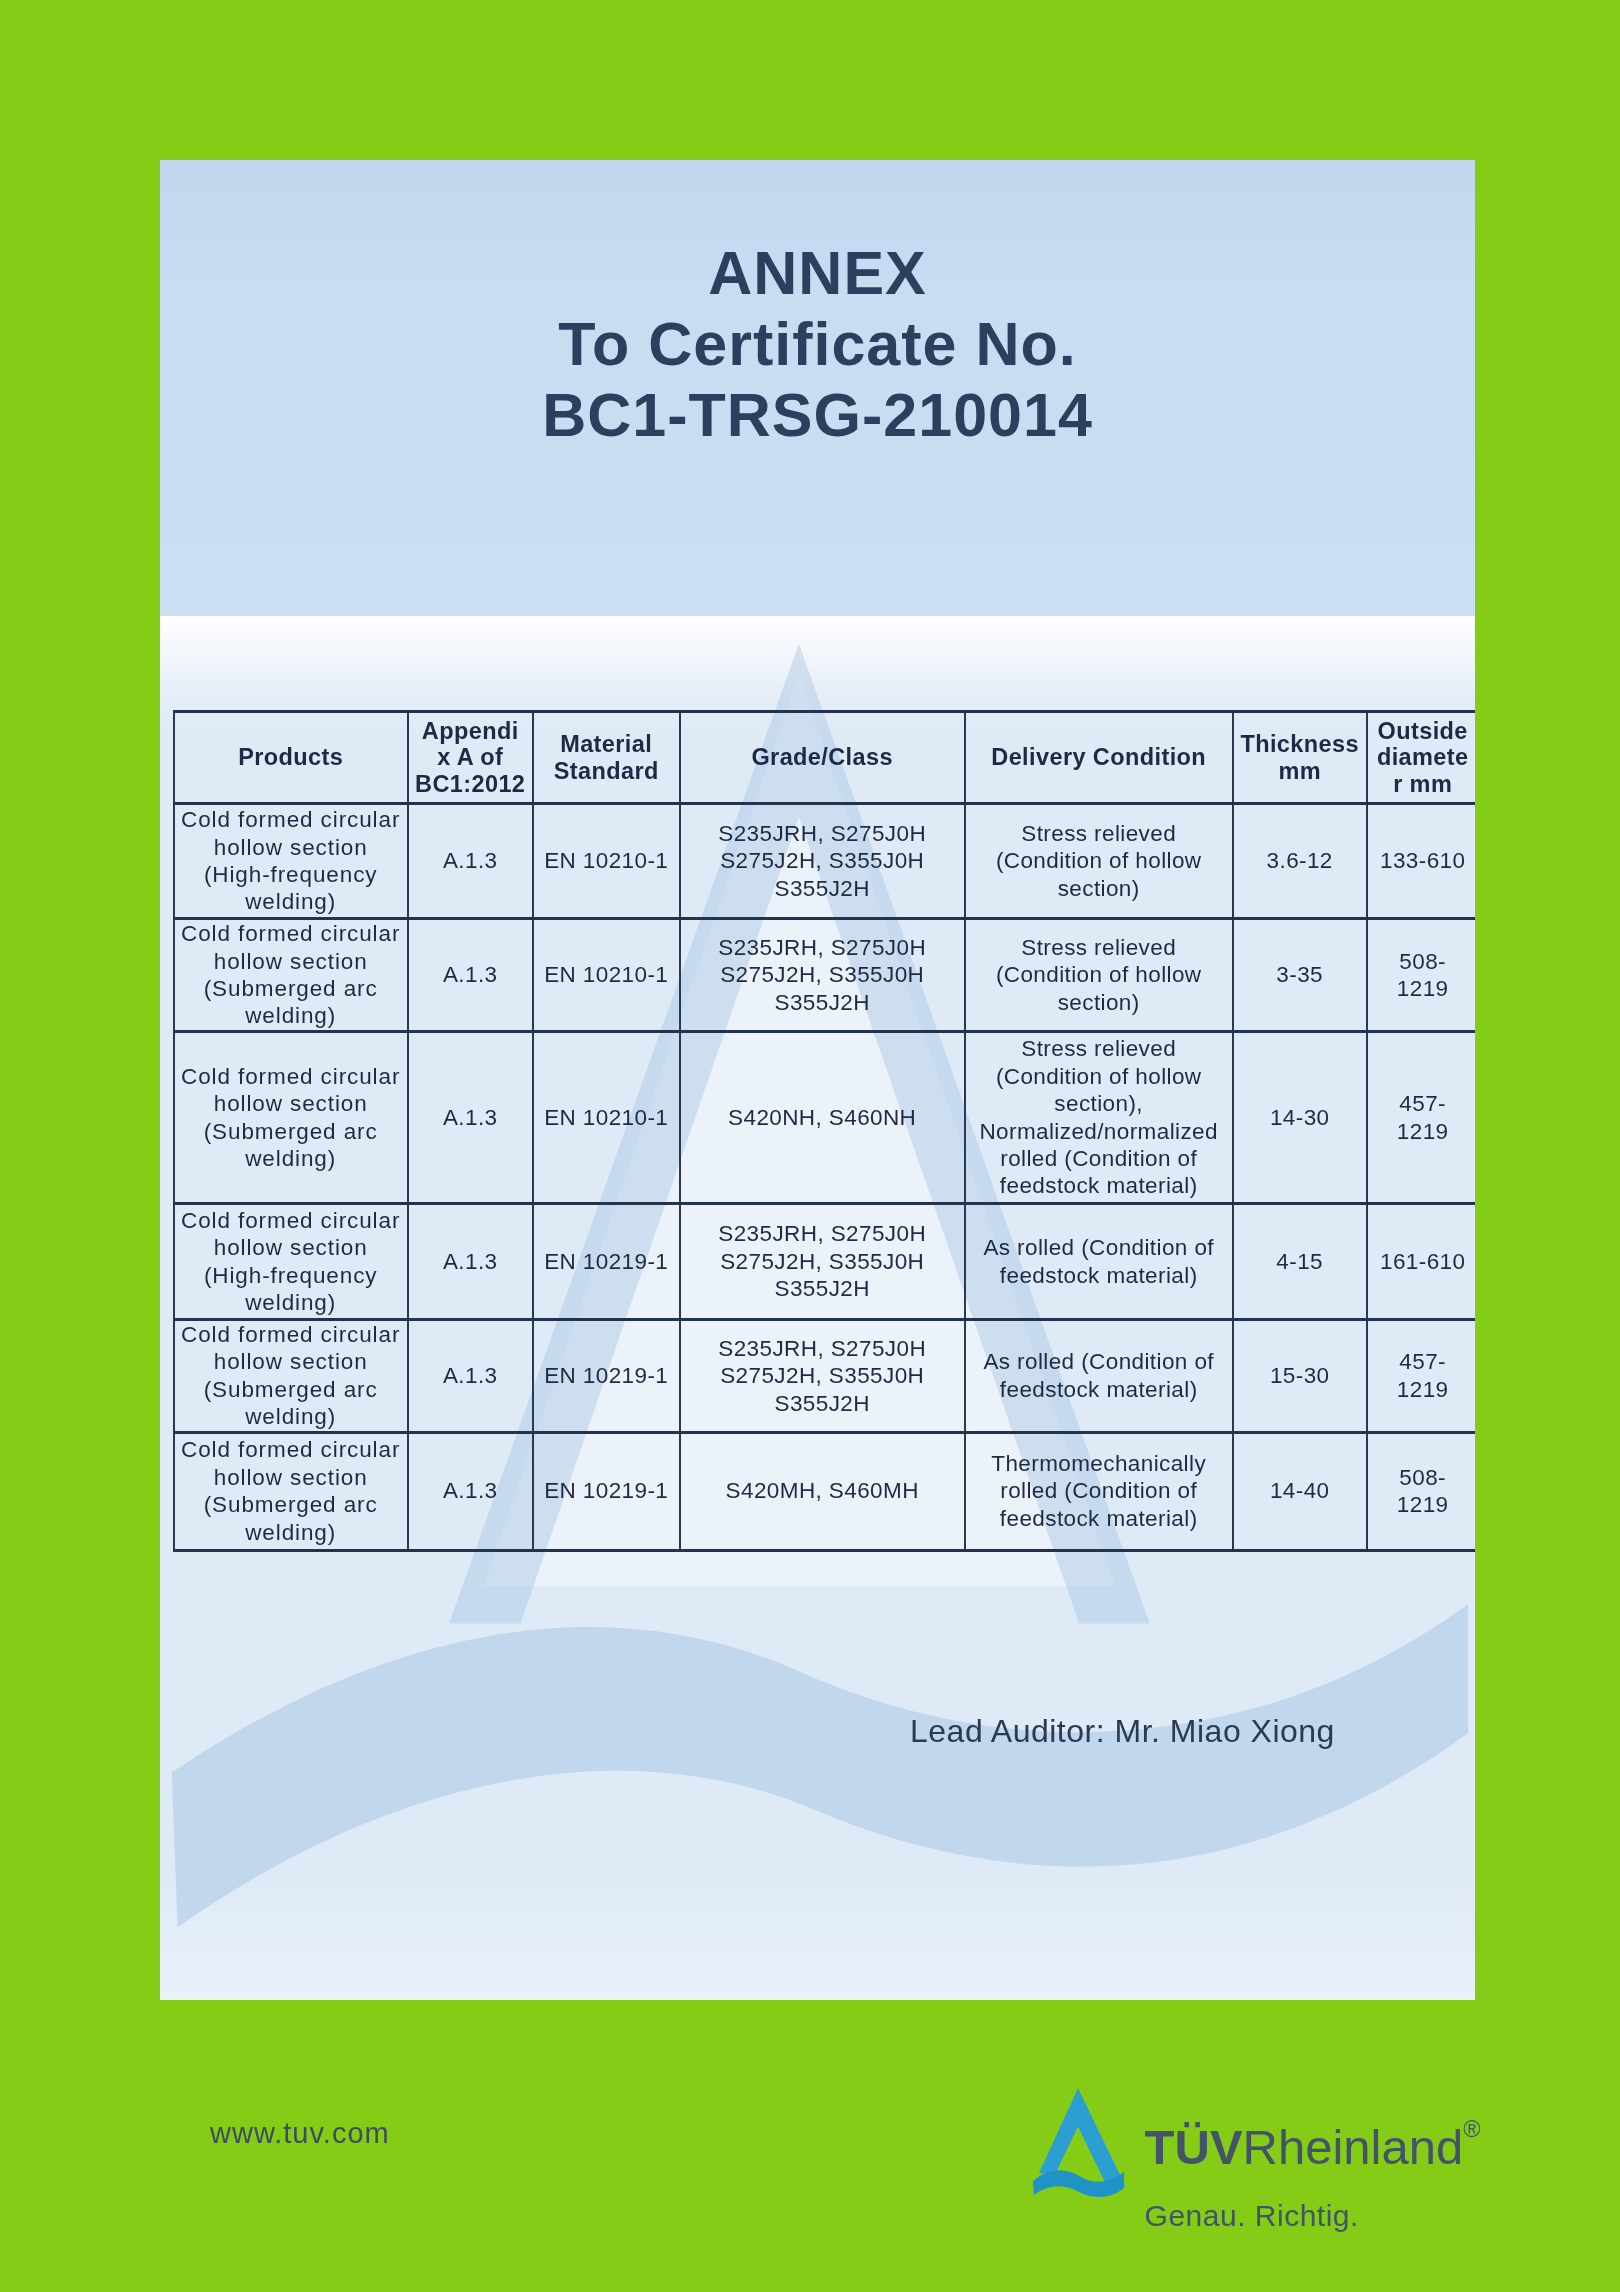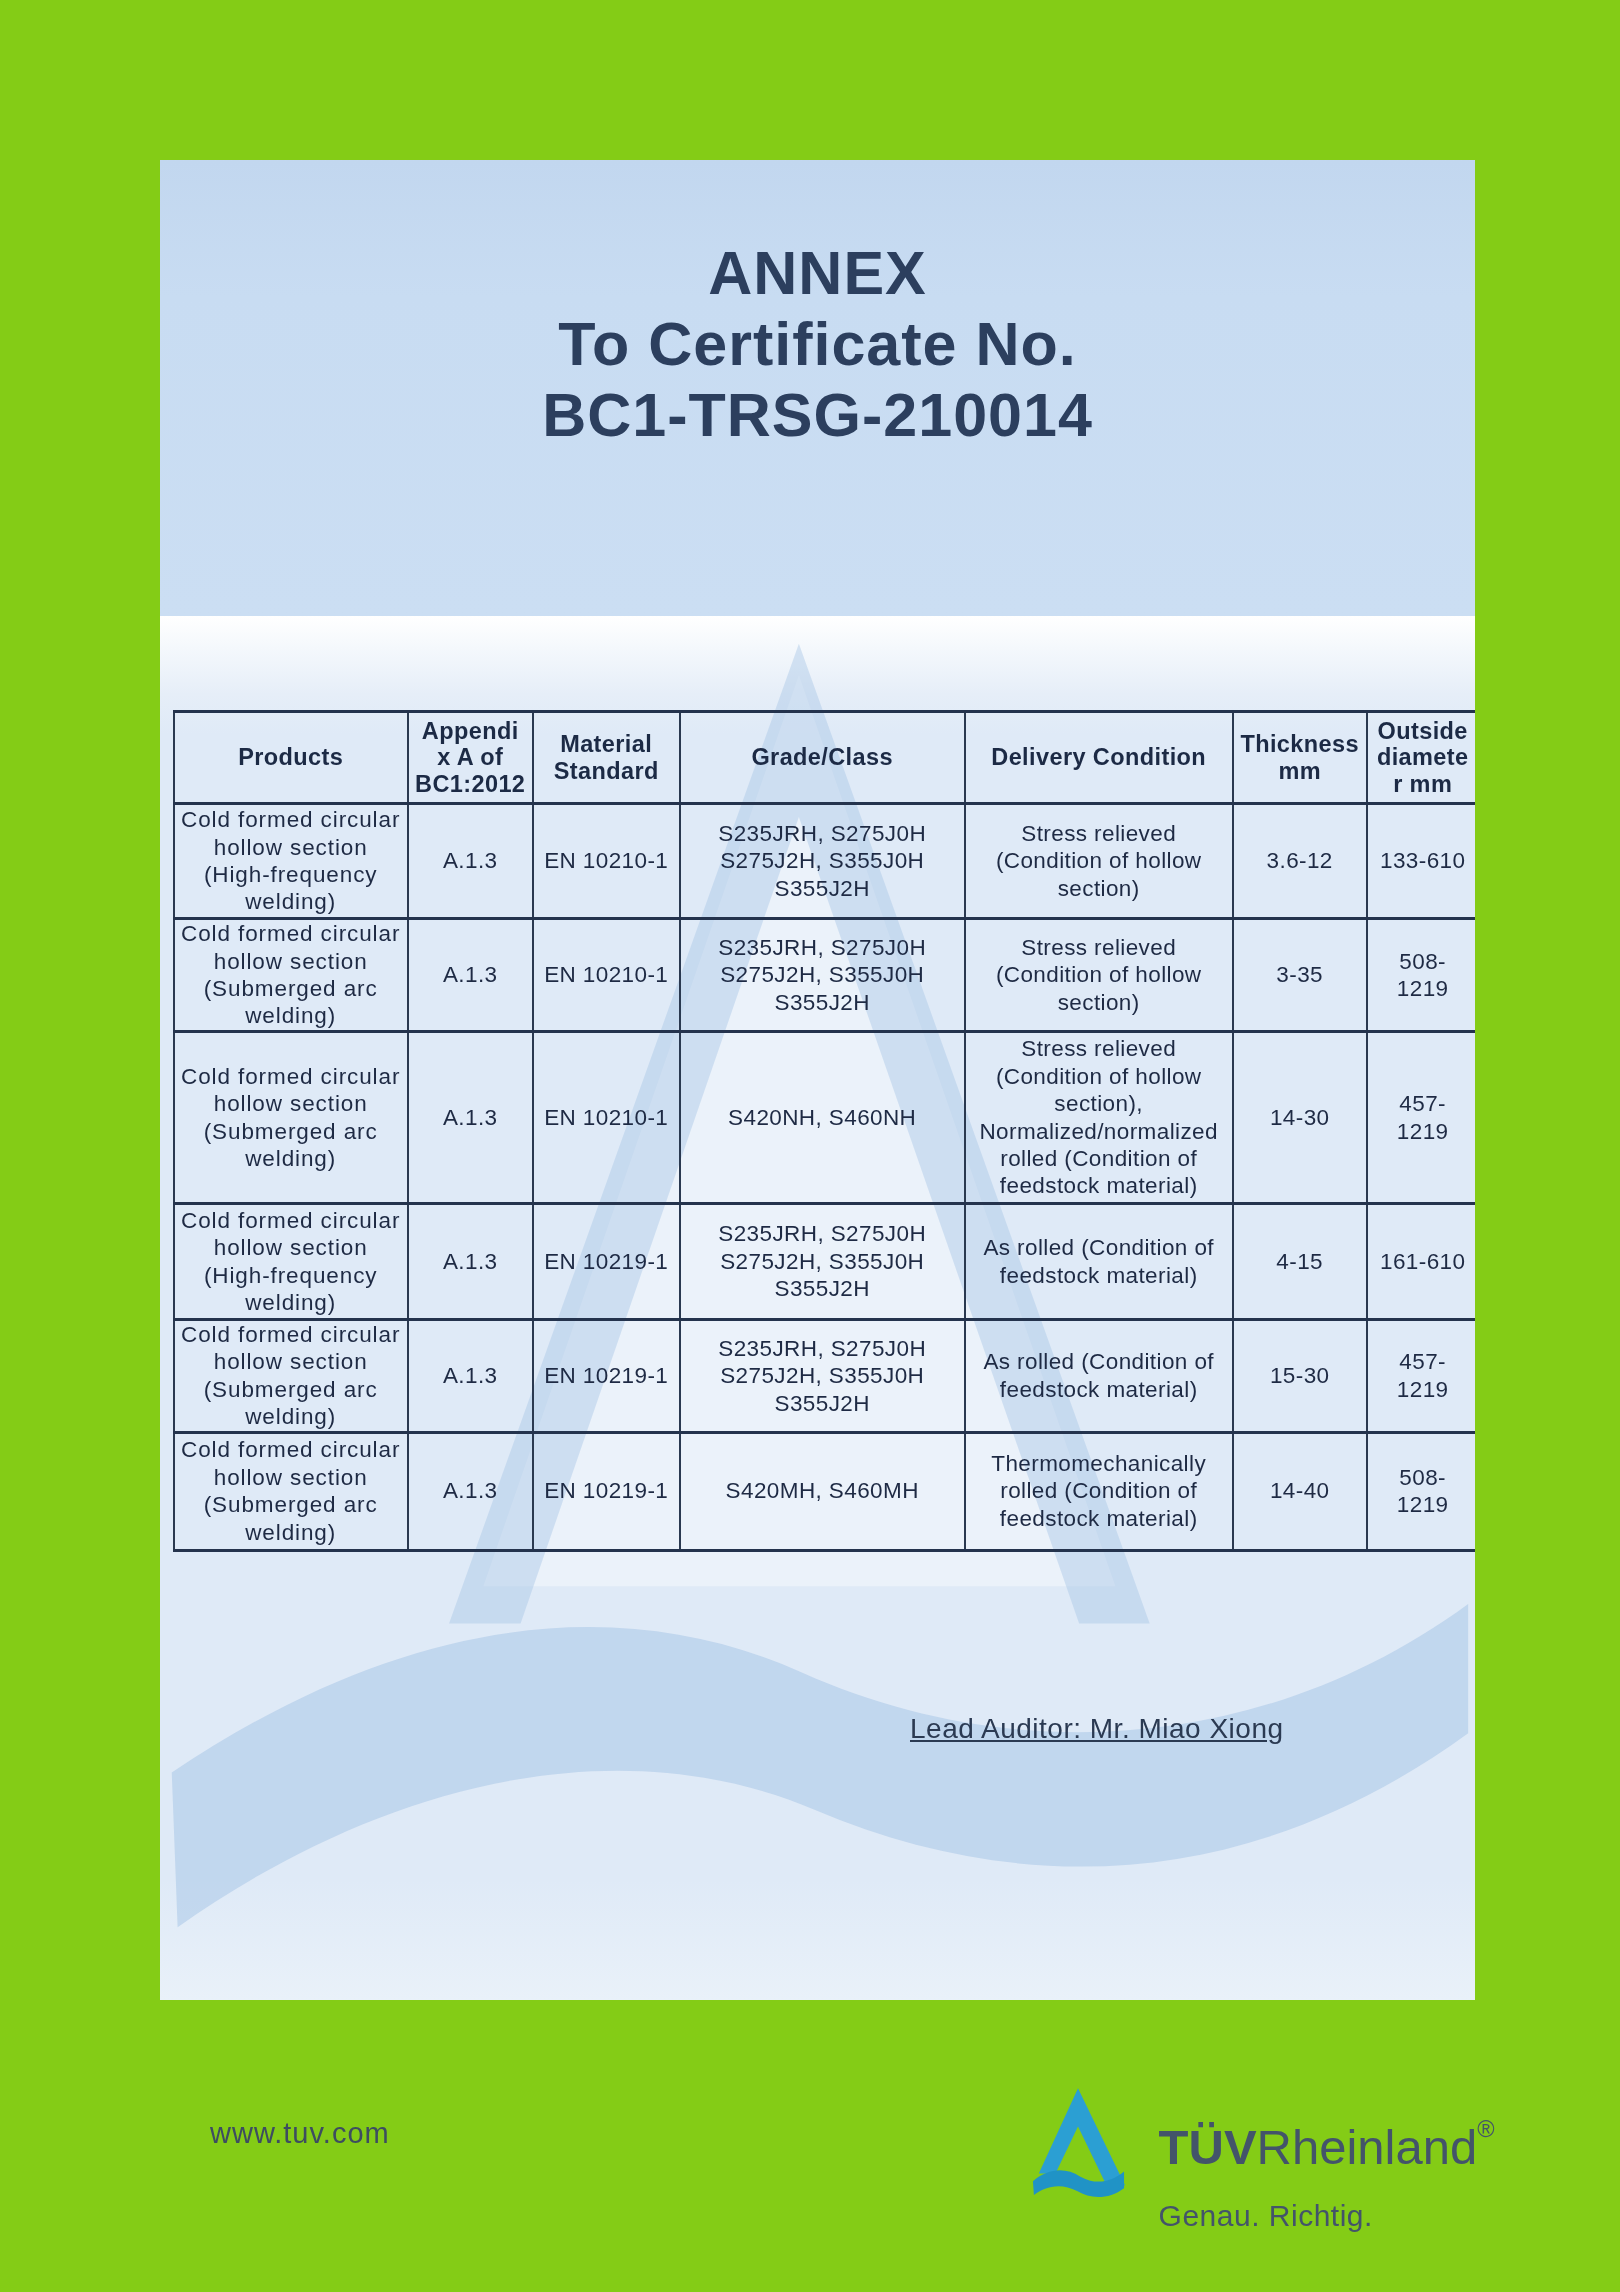--- a/index.html
+++ b/index.html
@@ -38,28 +38,28 @@
     font-size:22.5px;line-height:27.4px;letter-spacing:0.4px;
     padding:0 2px;background:transparent;
   }
   table.annex th{font-weight:bold;font-size:23.5px;line-height:26.5px;color:#1c2a45;}
   table.annex td.c0{letter-spacing:0.9px;}
   .rh0{height:92px}.rh1{height:115px}.rh2{height:113px}.rh3{height:172px}
   .rh4{height:116px}.rh5{height:110px}.rh6{height:118px}
   
   .auditor{
     position:absolute;left:910px;top:1713px;z-index:2;
-    font-size:28px;color:#2b3a52;letter-spacing:0.5px;text-decoration:underline;
+    font-size:32px;color:#2b3a52;letter-spacing:0.5px;
   }
   
   .website{
     position:absolute;left:210px;top:2117px;
     font-size:29px;color:#3d4d60;letter-spacing:1px;
   }
-  .logo{position:absolute;left:1029px;top:2086px;display:flex;align-items:flex-start;gap:14px;}
+  .logo{position:absolute;left:1029px;top:2086px;display:flex;align-items:flex-start;}
   .logo-mark{width:98px;height:122px;flex:0 0 auto;}
   .logo-text{margin-left:17.6px;margin-top:17.6px;color:#43546a;}
   .logo-line1{font-size:49px;line-height:51px;white-space:nowrap;}
   .logo-line1 .tuv{font-weight:bold;}
   .logo-line1 sup{font-size:23.5px;vertical-align:27.4px;font-weight:normal;}
   .tagline{font-size:30px;margin-top:26px;letter-spacing:0.5px;}
 </style>
 </head>
 <body>
 

